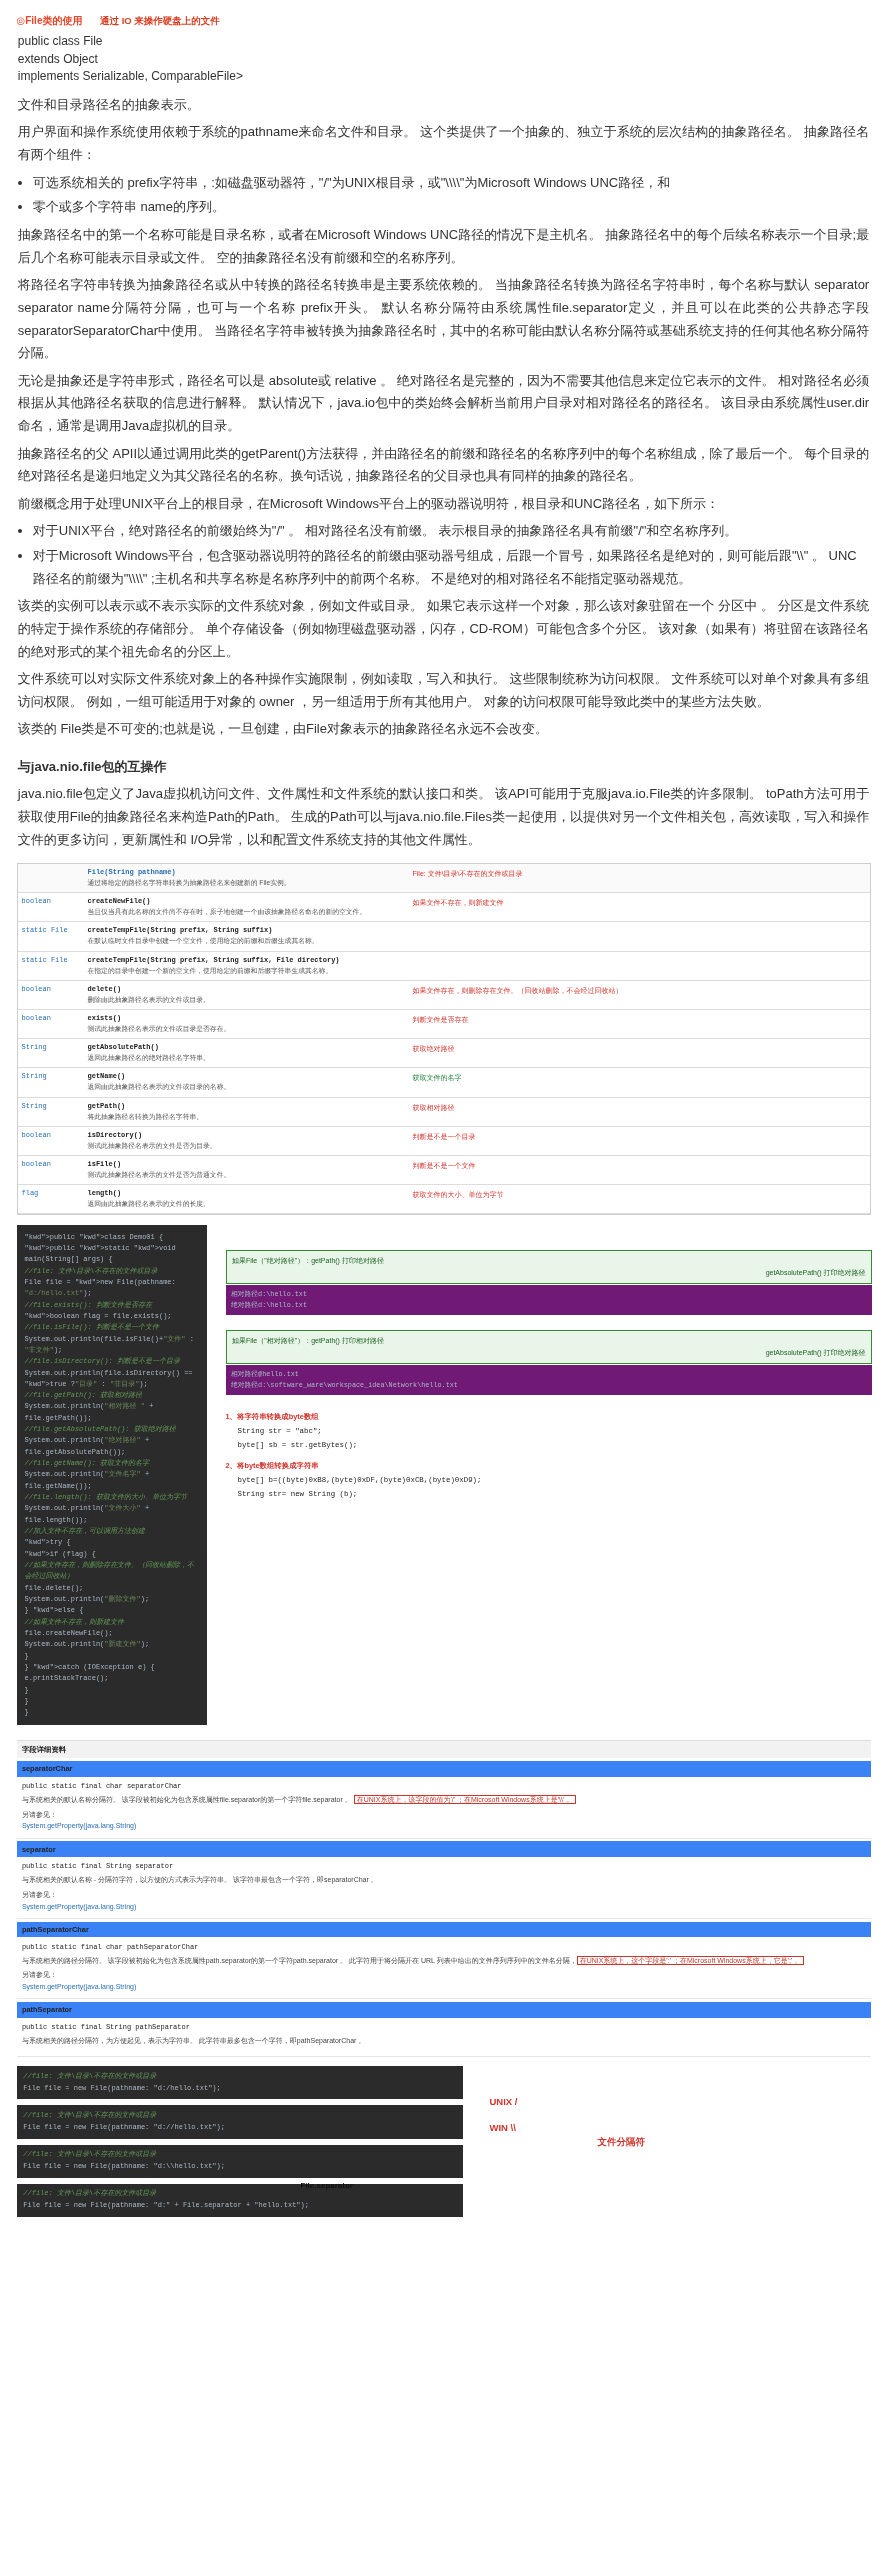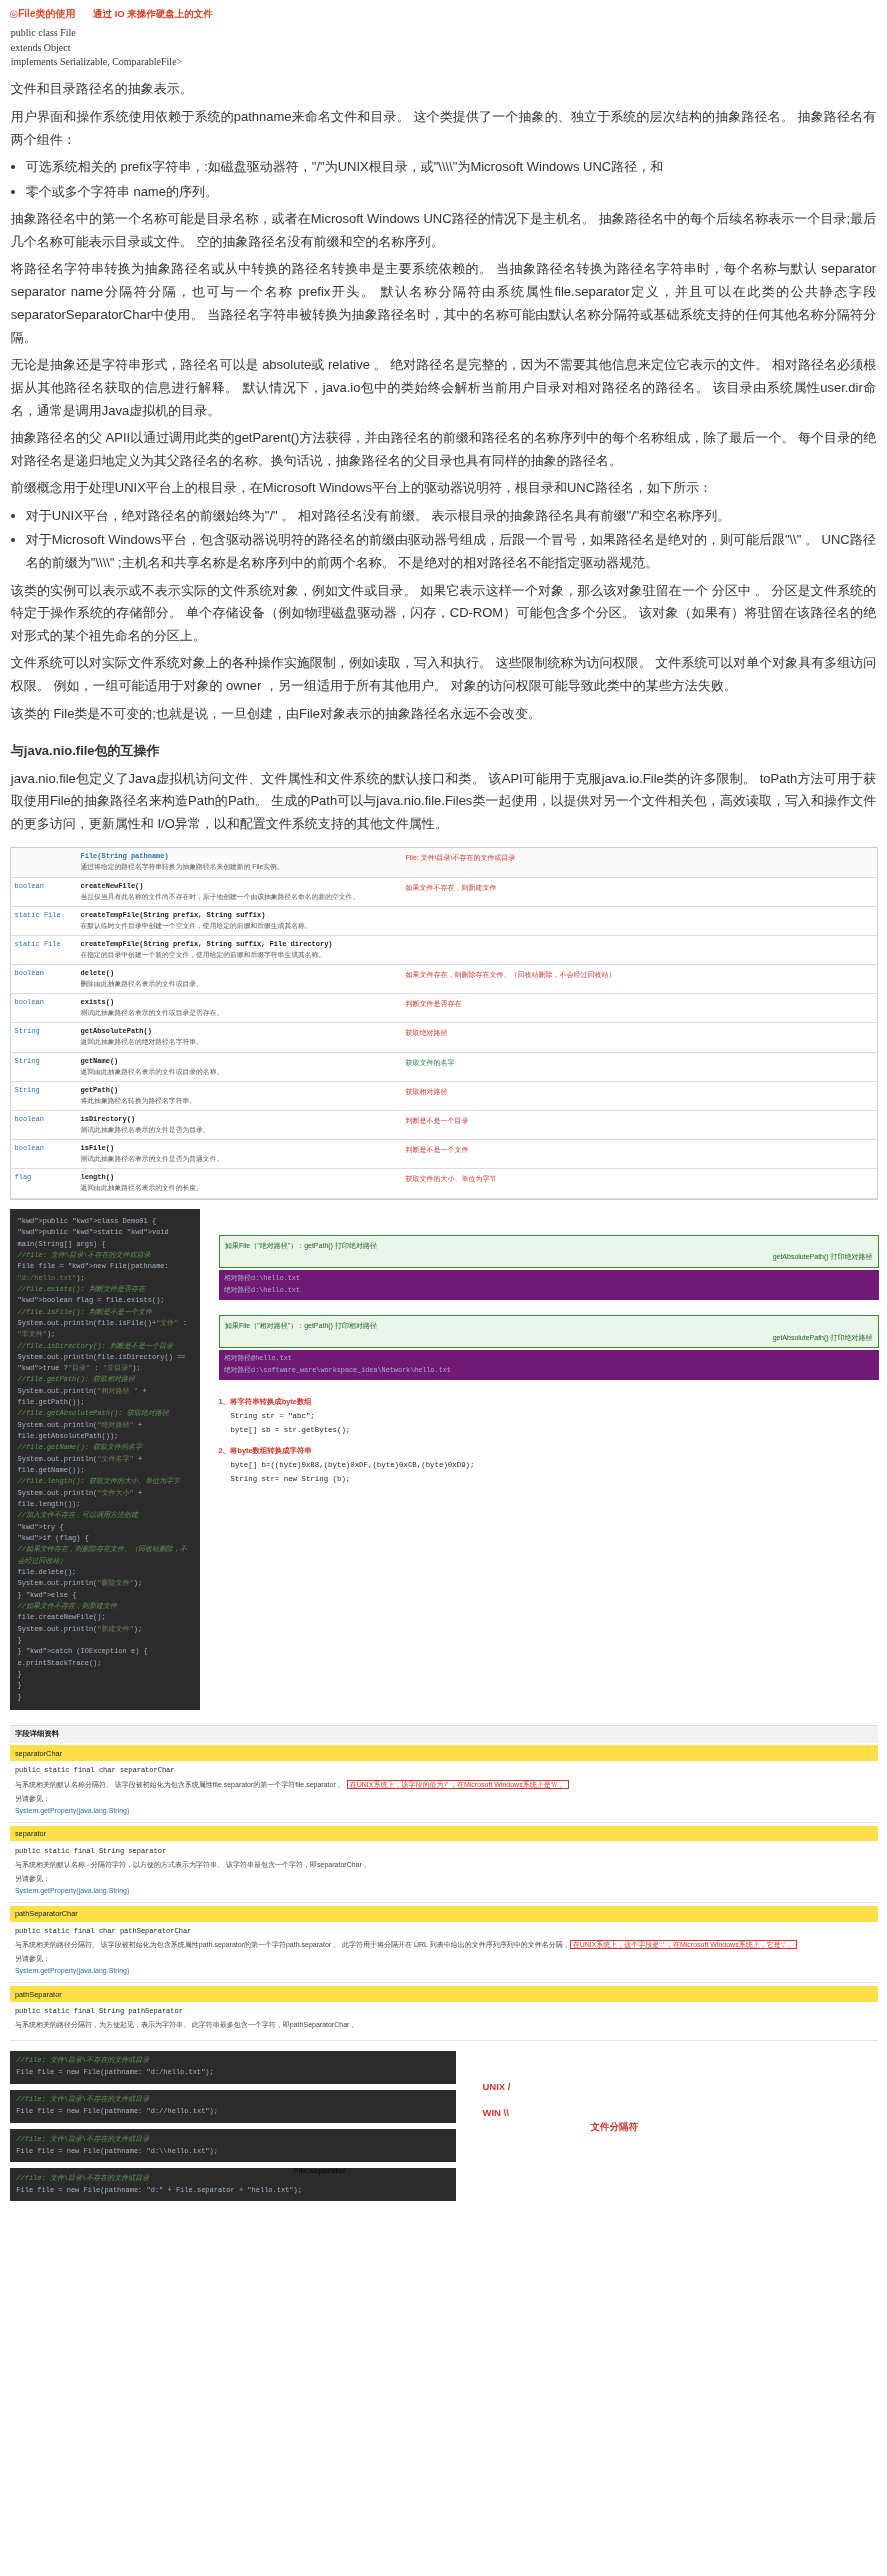--- a/index.html
+++ b/index.html
@@ -1,21 +1,21 @@
 <!DOCTYPE html>
 <html style="font-size:10.8px"><head>
 <meta charset="utf-8">
 <style>
   html,body{margin:0;padding:0;background:#ffffff;}
   body{width:887px;font-family:"Liberation Sans","DejaVu Sans",sans-serif;color:#222;}
-  .page{width:887px;padding:0;box-sizing:border-box;}
+  .page{width:887px;padding:7px;box-sizing:border-box;}
   .title-bar{padding:6.8px 9.5px 2.7px 9.5px;display:flex;align-items:baseline;gap:17.6px;}
   .title-main{color:#e8452a;font-size:10px;font-weight:bold;}
   .title-sub{color:#d93d1f;font-size:9.5px;font-weight:bold;}
-  .code-head{padding:2.7px 9.5px 0 10.8px;font-family:Liberation Serif, serif;font-size:10px;color:#333;line-height:1.45;}
+  .code-head{padding:2.7px 9.5px 0 10.8px;font-family:Liberation Sans, sans-serif;font-size:12px;color:#333;line-height:1.45;}
   .sect{padding:4px 10.8px 1.4px 10.8px;font-size:13px;color:#333;line-height:1.75;}
   .sect p{margin:4.7px 0;text-align:justify;}
   .sect .lead{font-weight:bold;}
   .sect ul{margin:2.7px 0 4px 0;padding-left:15px;}
   .sect li{margin:2px 0;}
   
   .api-wrap{margin:5.4px 9.5px 0 9.5px;border:0.7px solid #cfcfcf;}
   table.api{border-collapse:collapse;width:100%;font-size:7px;}
   table.api td{border-bottom:0.7px solid #dcdcdc;vertical-align:top;padding:4px 4px;}
   td.ret{width:58px;color:#2a6fb5;font-family:"Liberation Mono","DejaVu Sans Mono",monospace;}
@@ -32,21 +32,21 @@
   .str{color:#6a8759;}
   .side{flex:1;padding:4px 8px 0 9.5px;position:relative;}
   .callout{border:0.7px solid #2f8f2f;background:#e8f5e8;color:#1b5e20;font-size:7px;line-height:1.7;padding:4px 5.4px;margin-bottom:1.4px;}
   .callout-dark{background:#701a75;color:#a9b7c6;font-family:"Liberation Mono","DejaVu Sans Mono",monospace;font-size:6.8px;line-height:1.7;padding:3.4px 5.4px;margin-bottom:15px;}
   .steps{font-size:7.4px;line-height:1.9;margin-top:6.8px;}
   .steps .stepline{color:#d0342c;font-weight:bold;}
   .steps .codeline{font-family:"Liberation Mono","DejaVu Sans Mono",monospace;color:#222;margin-left:12px;}
   
   .fieldsec{margin:15px 9.5px 0 9.5px;border-top:0.7px solid #ddd;}
   .fieldrow{border-bottom:0.7px solid #e6e6e6;padding:2.7px 0 6.8px 0;}
-  .fname{background:#fde047;font-size:7.4px;font-weight:normal;padding:3.4px 5.4px;color:#222;}
+  .fname{background:#3b82f6;font-size:7.4px;font-weight:bold;padding:3.4px 5.4px;color:#222;}
   .fsig{font-family:"Liberation Mono","DejaVu Sans Mono",monospace;font-size:7px;color:#222;padding:5.4px 5.4px 2.7px 5.4px;}
   .fdesc{font-size:7px;color:#444;line-height:1.8;padding:1.4px 5.4px 1.4px 5.4px;}
   .boxred{border:0.7px solid #d0342c;padding:0 2px;color:#c0392b;}
   .also{font-size:7px;color:#444;padding:1.4px 5.4px;}
   .also a{color:#2a6fb5;text-decoration:none;}
   
   .snips{margin:9.5px 9.5px 0 9.5px;position:relative;display:flex;}
   .snipcol{width:446px;}
   .snip{background:#2b2b2b;color:#a9b7c6;font-family:"Liberation Mono","DejaVu Sans Mono",monospace;font-size:7px;line-height:1.7;padding:4.7px 6.8px;margin-bottom:6px;}
   .annot{flex:1;position:relative;font-size:8.8px;}

